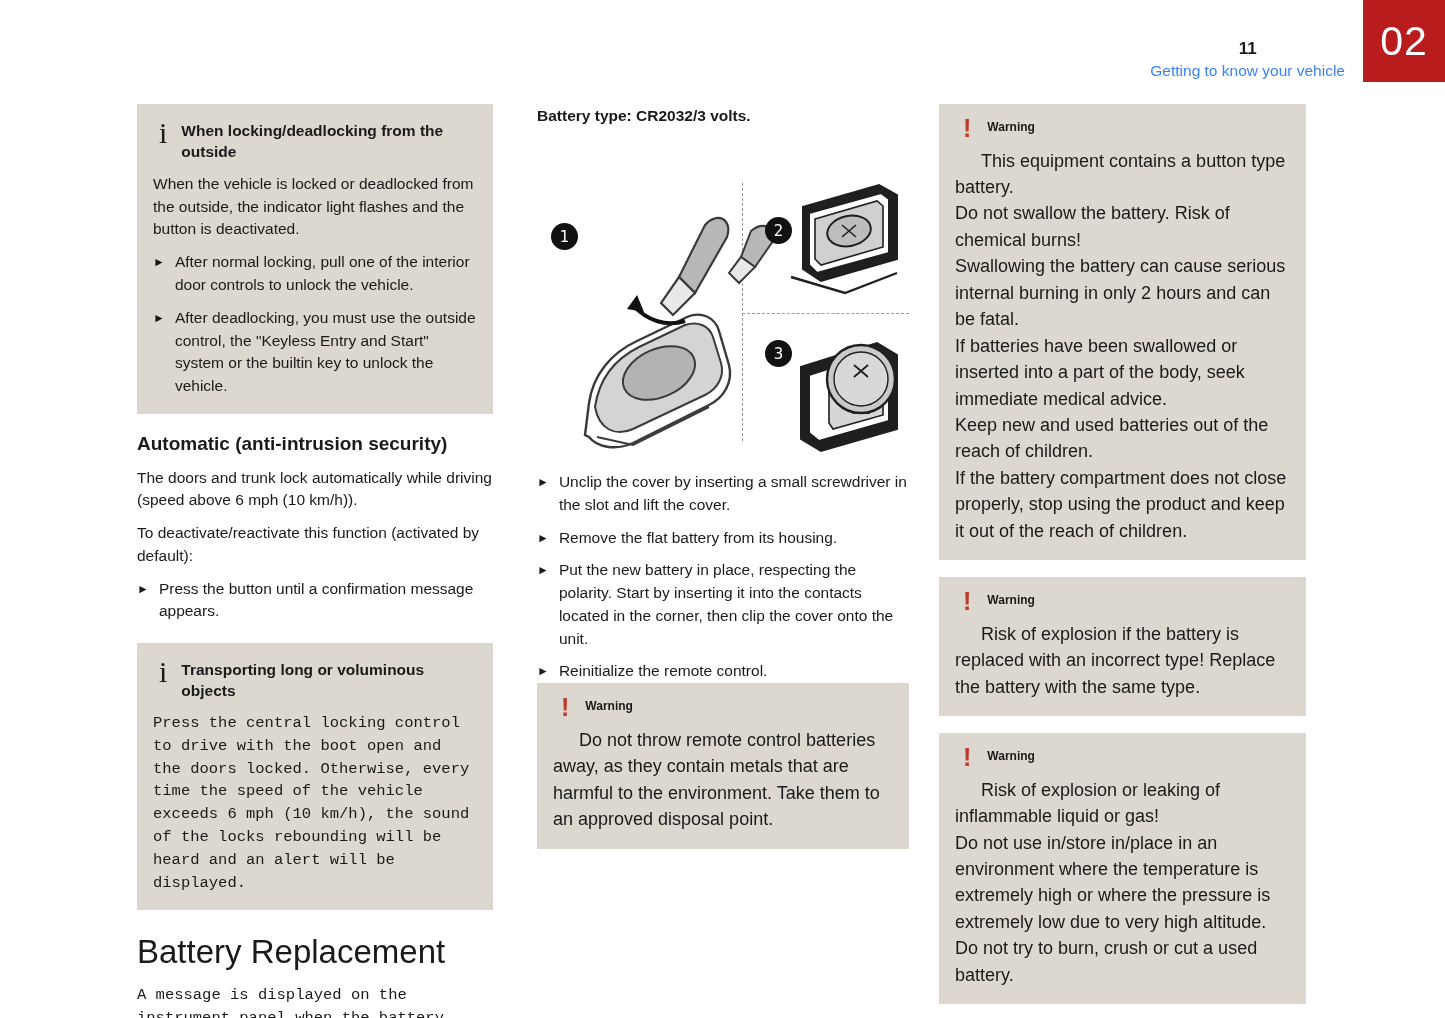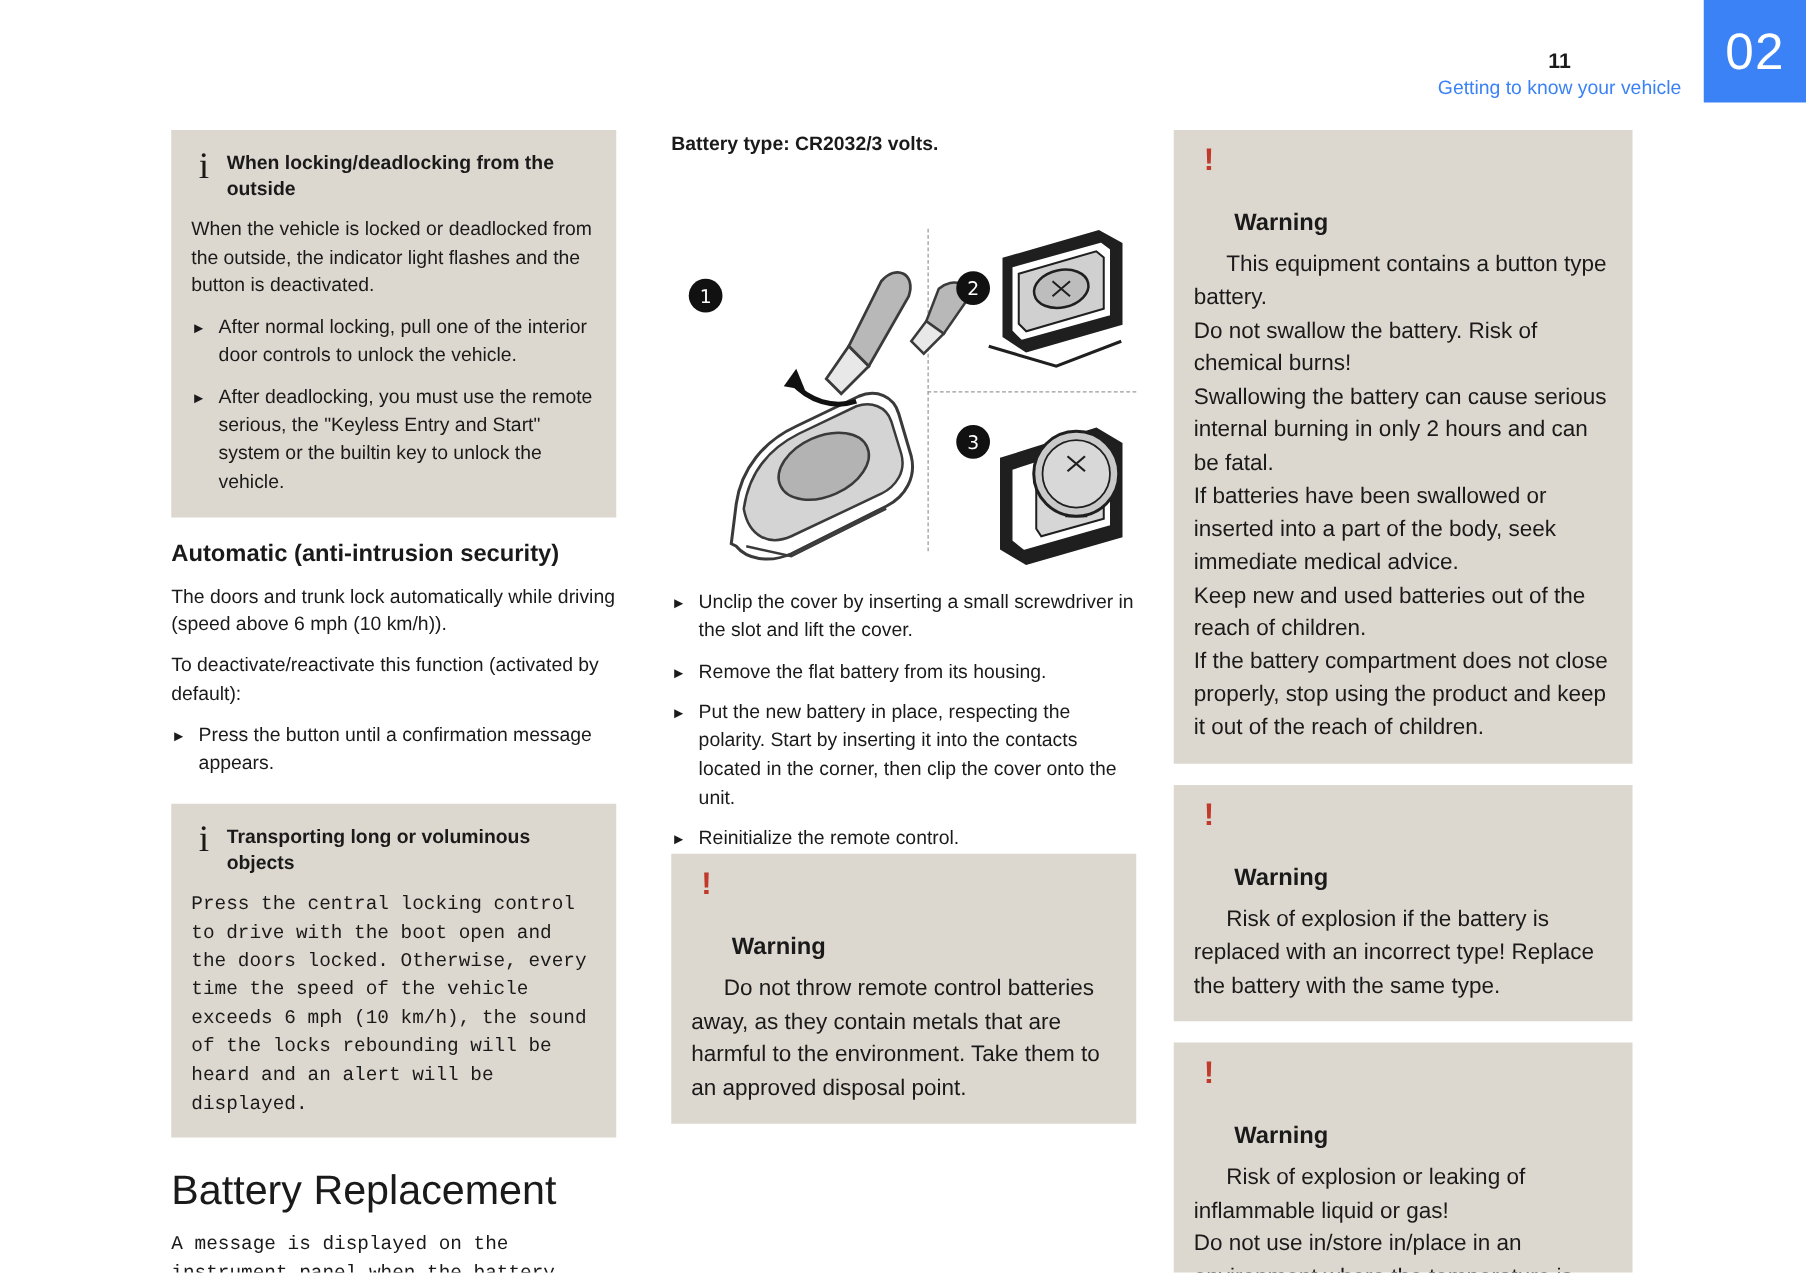--- a/index.html
+++ b/index.html
@@ -16,21 +16,21 @@
     overflow: hidden;
   }
 
   
   .chapter-tab {
     position: absolute;
     top: 0;
     right: 0;
     width: 82px;
     height: 82px;
-    background: #3b82f6;
+    background: #b91c1c;
     color: #ffffff;
     display: flex;
     align-items: center;
     justify-content: center;
     font-size: 41px;
     letter-spacing: 1px;
   }
   .page-head {
     position: absolute;
     top: 38px;
@@ -137,24 +137,23 @@
     margin-bottom: 8px;
   }
   .warn-icon {
     color: #c0392b;
     font-size: 25px;
     font-weight: bold;
     line-height: 0.9;
     padding-left: 8px;
   }
   .warn-title {
-    font-size: 19px;
+    font-size: 12px;
     font-weight: bold;
     padding-top: 3px;
-    margin-top: 48px;
   }
   .warn-body {
     font-size: 18px;
     line-height: 1.47;
     white-space: pre-line;
     text-indent: 26px;
   }
 
   
   .battery-type {
@@ -230,21 +229,21 @@
       <div class="info-title">When locking/deadlocking from the outside</div>
     </div>
     <p class="body-text">When the vehicle is locked or deadlocked from the outside, the indicator light flashes and the button is deactivated.</p>
     <ul class="bullets">
       <li>
         <span class="arrow">►</span>
         <span class="bullet-text">After normal locking, pull one of the interior door controls to unlock the vehicle.</span>
       </li>
       <li>
         <span class="arrow">►</span>
-        <span class="bullet-text">After deadlocking, you must use the remote serious, the "Keyless Entry and Start" system or the builtin key to unlock the vehicle.</span>
+        <span class="bullet-text">After deadlocking, you must use the outside control, the "Keyless Entry and Start" system or the builtin key to unlock the vehicle.</span>
       </li>
     </ul>
   </div>
 
   <h2 class="sub-head">Automatic (anti-intrusion security)</h2>
   <p class="body-text">The doors and trunk lock automatically while driving (speed above 6 mph (10 km/h)).</p>
   <p class="body-text">To deactivate/reactivate this function (activated by default):</p>
   <ul class="bullets" style="margin-bottom:20px;">
     <li>
       <span class="arrow">►</span>

